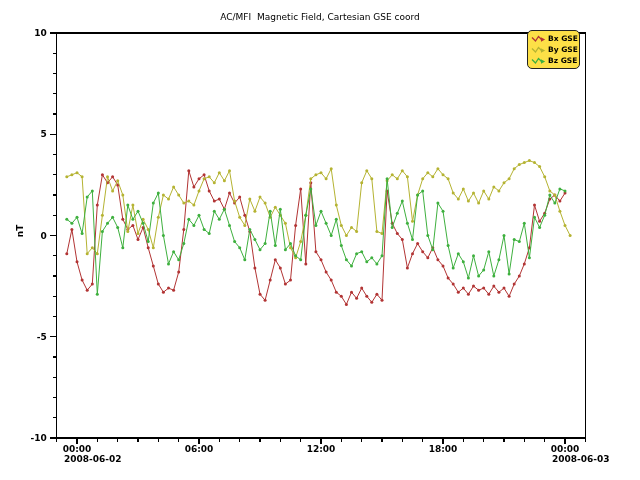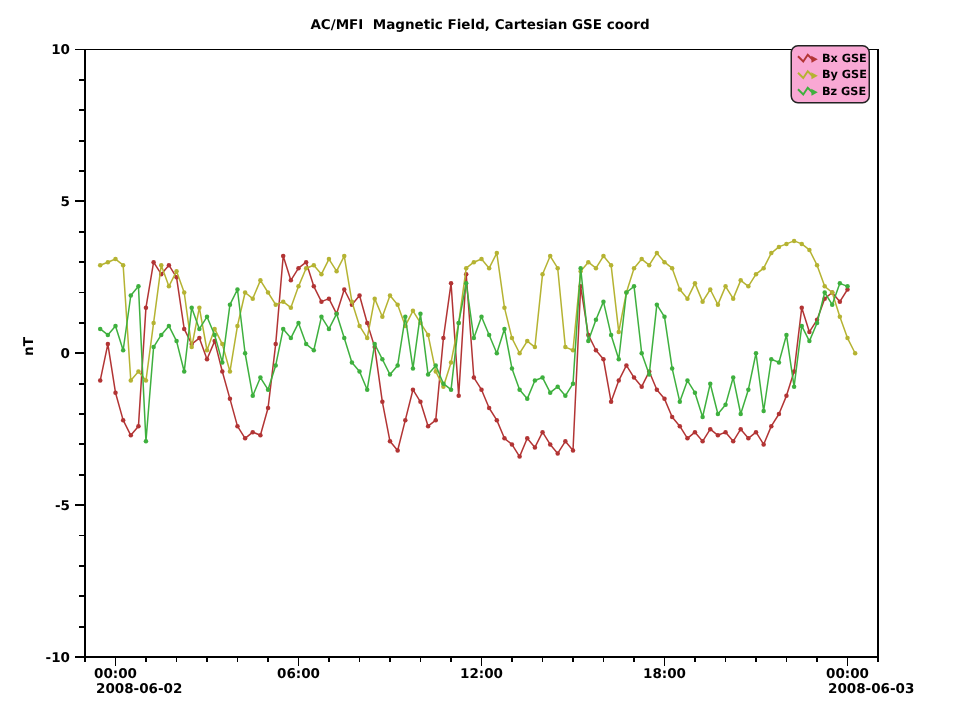--- a/index.html
+++ b/index.html
@@ -1,25 +1,25 @@
 <!DOCTYPE html>
 <html><head>
 <meta charset="utf-8">
 <style>
   html,body{margin:0;padding:0;background:#ffffff;}
   .page{position:relative;width:640px;height:480px;background:#ffffff;overflow:hidden;
         font-family:"DejaVu Sans","Liberation Sans",sans-serif;color:#000;}
   .plot-title{position:absolute;left:0;top:12px;width:640px;text-align:center;
-        font-size:9px;font-weight:bold;white-space:pre;}
+        font-size:9px;font-weight:normal;white-space:pre;}
   .y-axis-label{position:absolute;left:8px;top:224px;width:28px;height:14px;
         text-align:center;font-size:9px;font-weight:bold;
         transform:rotate(-90deg);transform-origin:center center;}
   svg.chart{position:absolute;left:0;top:0;}
   .legend{position:absolute;left:527px;top:30px;width:53px;
-        border:1px solid #222;border-radius:5px;background:#f9a8d4;
+        border:1px solid #222;border-radius:5px;background:#fde047;
         padding:2px 2px 2px 3px;box-sizing:border-box;}
   .legend-row{display:flex;align-items:center;gap:2px;height:11px;}
   .legend-label{font-size:7.5px;font-weight:bold;line-height:1;white-space:pre;}
   .legend-icon{flex:0 0 auto;display:block;}
 </style>
 </head>
 <body>
 
 <div class="page">
   <div class="plot-title">AC/MFI  Magnetic Field, Cartesian GSE coord</div>

